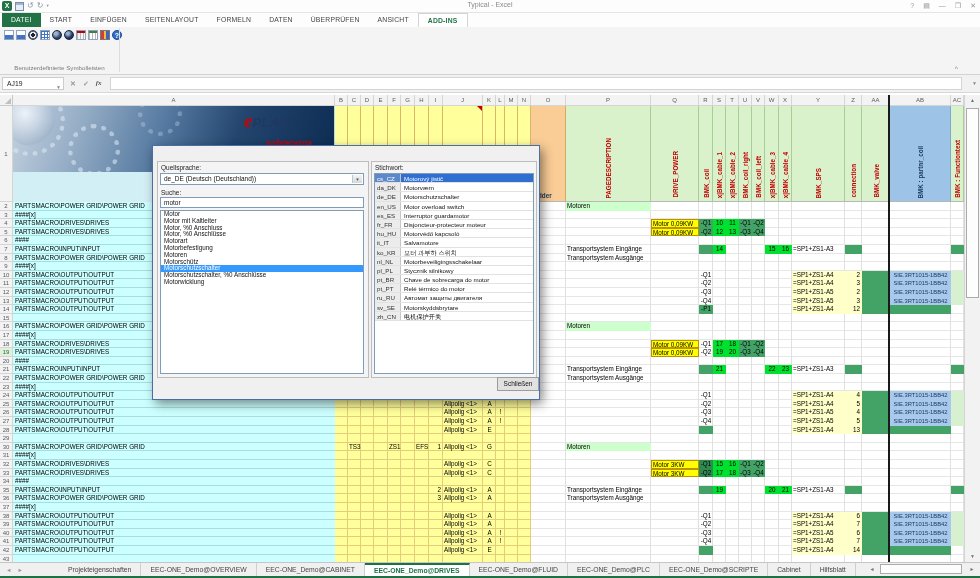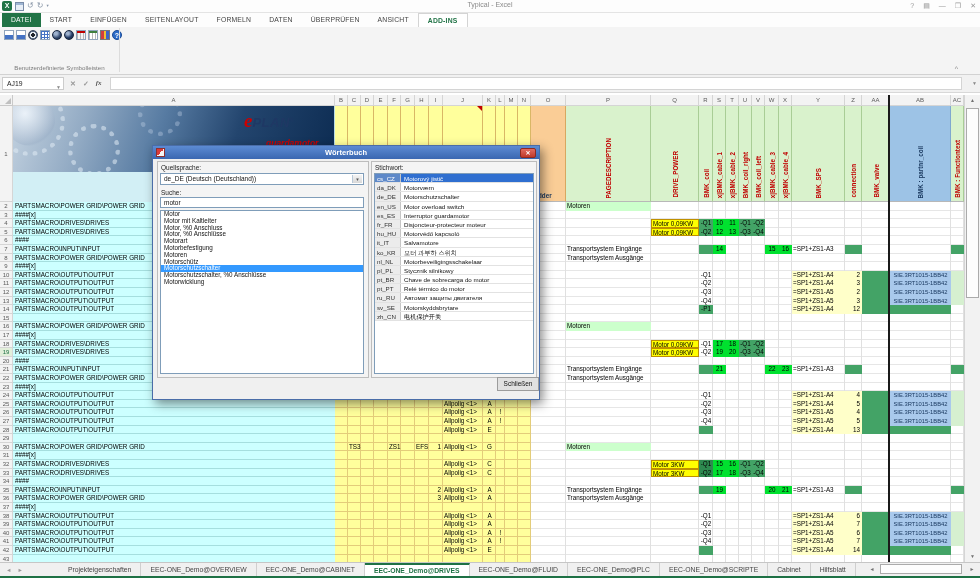--- a/index.html
+++ b/index.html
@@ -591,38 +591,33 @@
     </div>
 
   <div class="a1cell">
     <div class="photo">
       <div class="gear" style="left:-18px;top:-20px;width:70px;height:70px;"></div>
       <div class="gearfill" style="left:-8px;top:-10px;width:50px;height:50px;"></div>
       <div class="gear" style="left:55px;top:18px;width:52px;height:52px;"></div>
       <div class="gear" style="left:125px;top:-14px;width:44px;height:44px;border-color:rgba(200,215,235,.35)"></div>
       <div class="logo">
         <div class="l1"><span class="e">e</span><span class="plan">PLAN</span><span class="reg">®</span></div>
-        <div><span class="l2">guardamotor</span></div>
+        <div><span class="l2">sobrecarga</span></div>
         <div><span class="l3">center One</span></div>
       </div>
     </div>
   </div>
 
   <div class="vscroll">
     <div class="arr" style="top:0">▲</div>
     <div class="thumb"></div>
     <div class="arr" style="bottom:0">▼</div>
   </div>
 
   <div class="dialog">
-    <div class="dlg-title">
-      <div class="dlg-icon"></div>
-      <span>Wörterbuch</span>
-      <div class="dlg-close">✕</div>
-    </div>
     <div class="groupbox" style="left:4px;top:15px;width:212px;height:217px;"></div>
     <div class="groupbox" style="left:218px;top:15px;width:166px;height:217px;"></div>
 
     <div class="dlabel" style="left:8px;top:18px;">Quellsprache:</div>
     <div class="combo" style="left:7px;top:27px;width:204px;height:12px;">
       <span>de_DE (Deutsch (Deutschland))</span>
       <span class="dd">▼</span>
     </div>
     <div class="dlabel" style="left:8px;top:43px;">Suche:</div>
     <div class="dinput" style="left:7px;top:51px;width:204px;height:11px;">motor</div>

